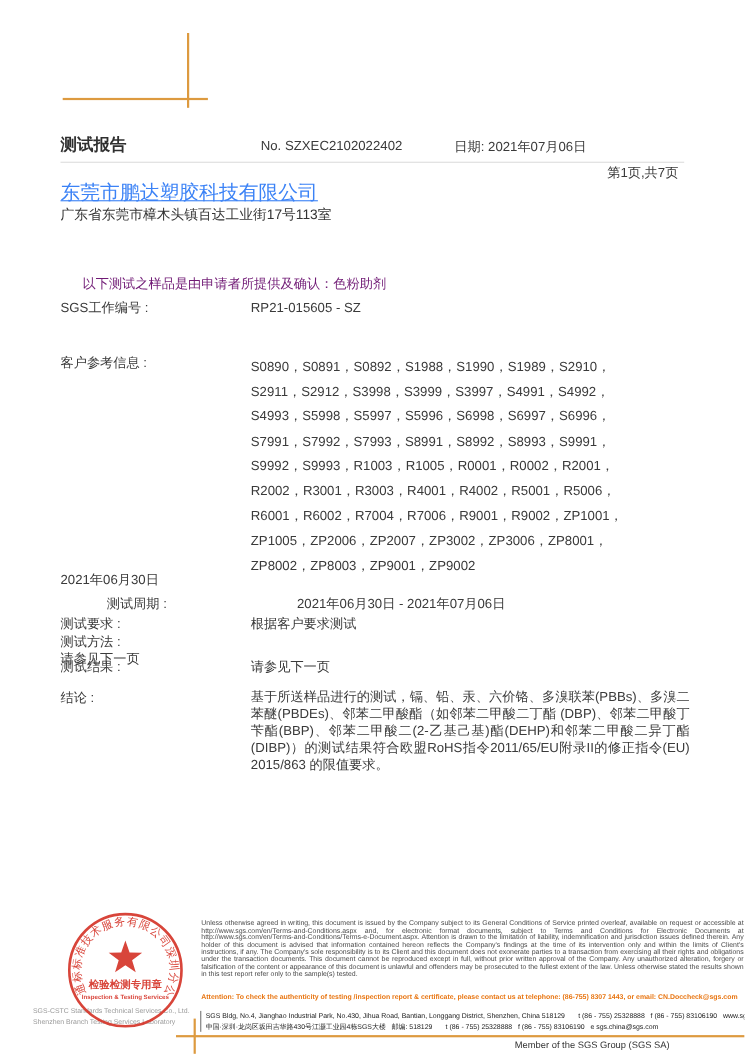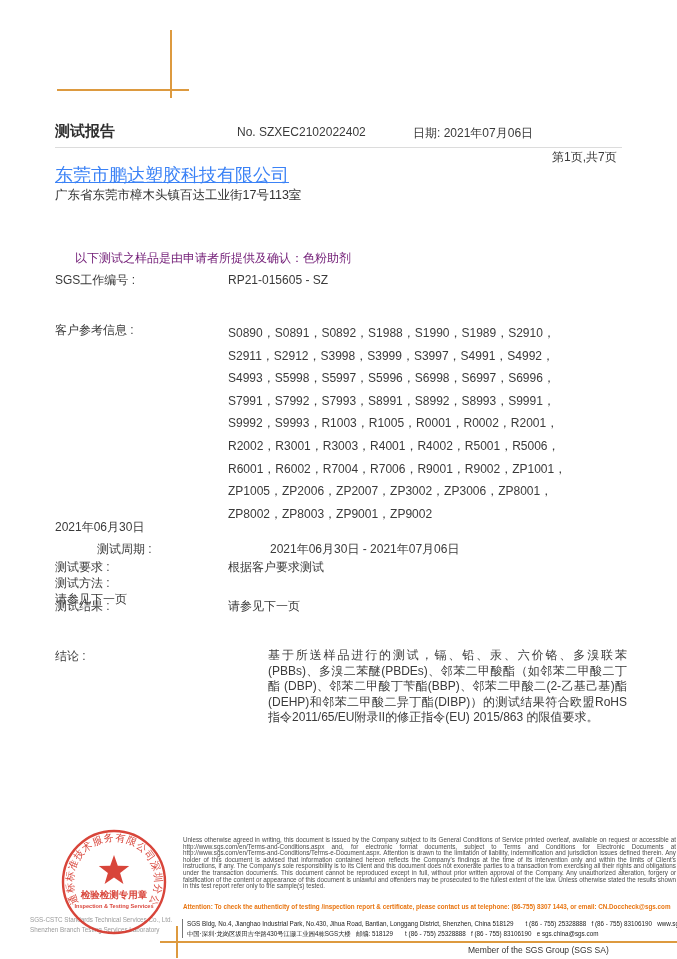--- a/index.html
+++ b/index.html
@@ -26,21 +26,21 @@
   .company-addr { position:absolute; left:55px; top:187px; font-size:12.5px; color:#333; }
   .statement    { position:absolute; left:55px; top:250px; font-size:12px; color:#701a75;margin-left:20px; }
   
   .frow { position:absolute; left:55px; width:572px; display:flex; font-size:12px; line-height:16px; }
   .flabel { flex:none; width:173px; }
   .fvalue { flex:1; white-space:pre-line; }
   .r0 { top:272px; } .r1 { top:298px; }
   .r2 { top:322px; } .r2 .fvalue { line-height:22.6px; }
   .r3 { top:519px; } .r4 { top:541px;margin-left:42px; } .r5 { top:559px; }
   .r6 { top:575px;flex-direction:column; } .r7 { top:598px; }
-  .r8 { top:648px;gap:40px; } .r8 .fvalue { line-height:15.6px; text-align:justify; }
+  .r8 { top:626px; } .r8 .fvalue { line-height:15.6px; text-align:justify; }
   
   .terms {
     position:absolute; left:183px; top:837px; width:493px;
     font-size:6.3px; line-height:6.6px; color:#4b4b4b; text-align:justify;
   }
   .attention {
     position:absolute; left:183px; top:904px; width:493px;
     font-size:6.3px; line-height:6.7px; font-weight:700; color:#e87511;
   }
   .addr-block {

